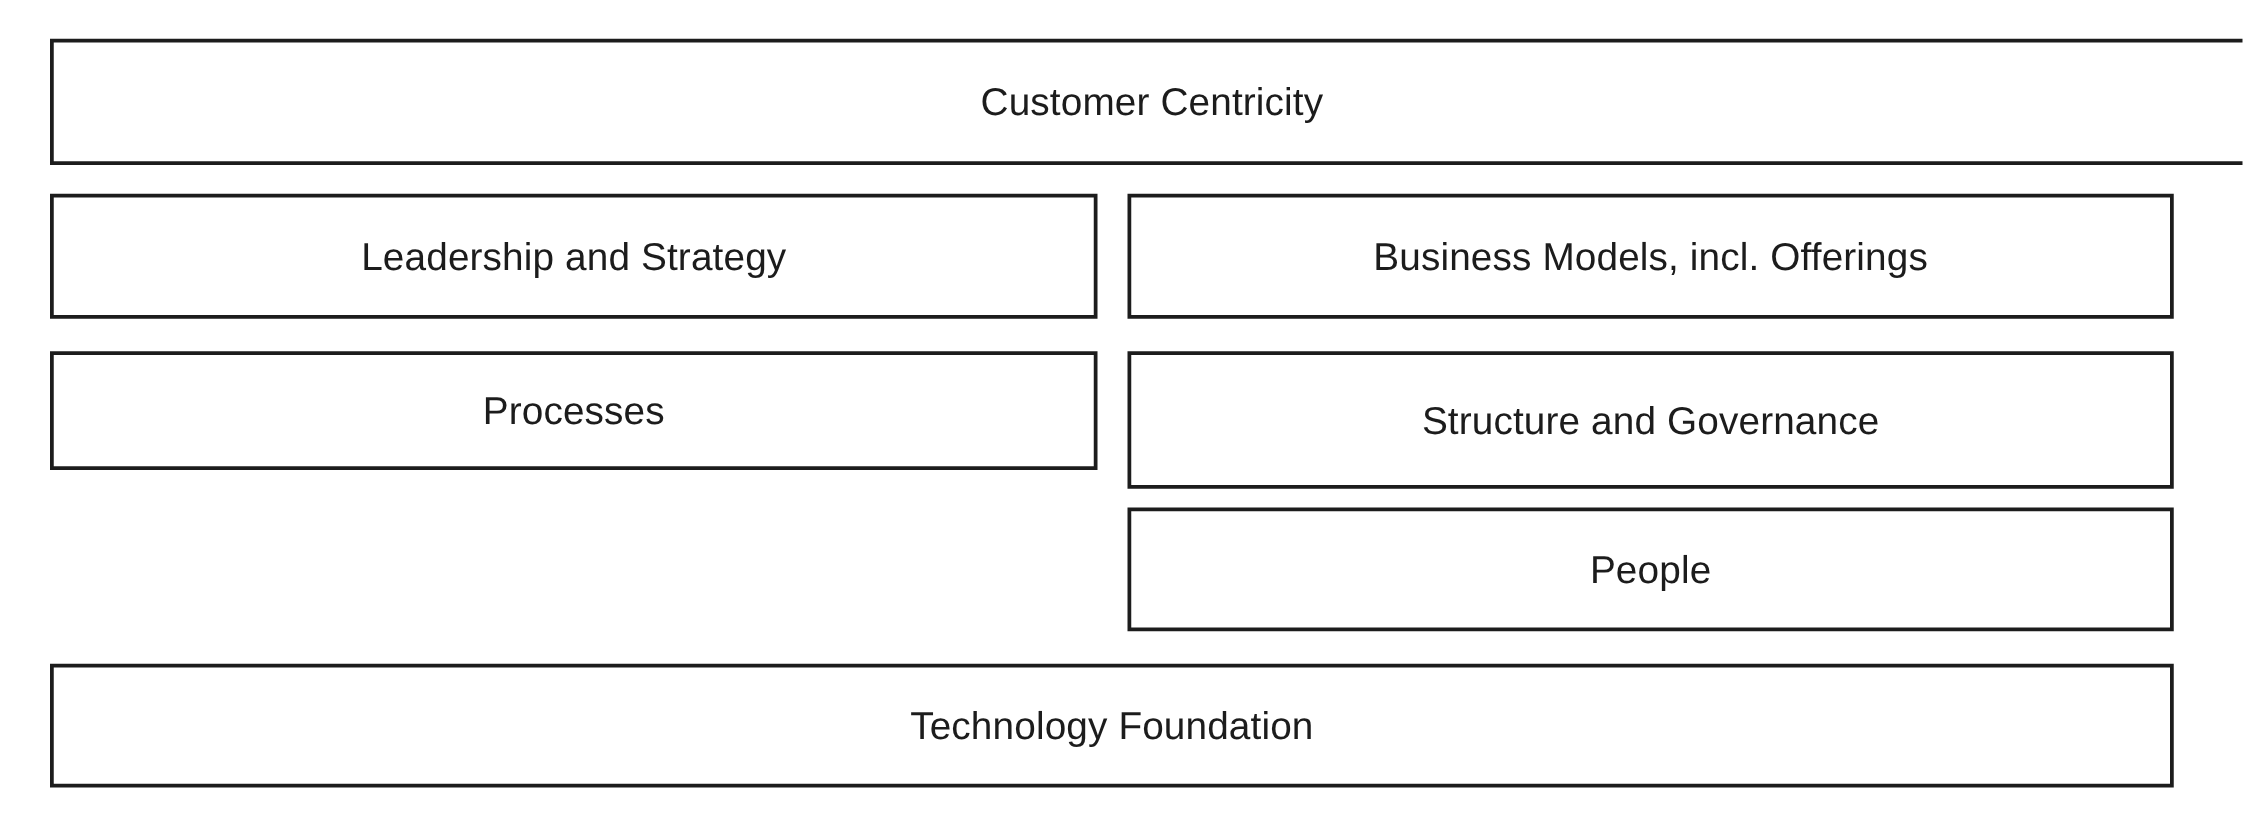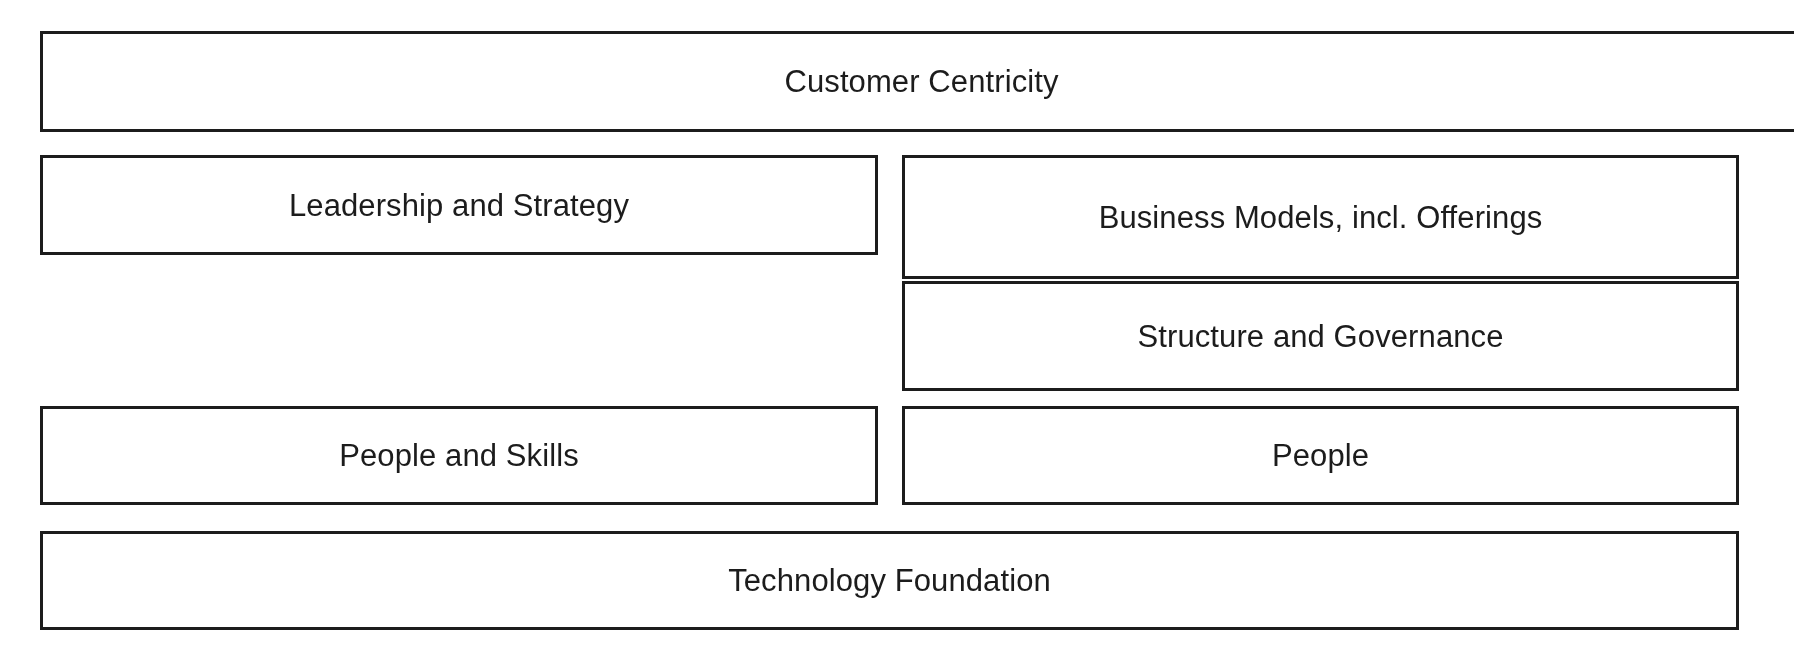--- a/index.html
+++ b/index.html
@@ -53,21 +53,21 @@
   .row2-left {
     left: 40px;
     top: 155px;
     width: 838px;
     height: 100px;
   }
   .row2-right {
     left: 902px;
     top: 155px;
     width: 837px;
-    height: 124px;
+    height: 100px;
   }
 
   
   .row3-left {
     left: 40px;
     top: 281px;
     width: 838px;
     height: 95px;
   }
   .row3-right {
@@ -109,28 +109,28 @@
   </div>
 
   <div class="layer row2-left">
     <span class="layer-label">Leadership and Strategy</span>
   </div>
 
   <div class="layer row2-right">
     <span class="layer-label">Business Models, incl. Offerings</span>
   </div>
 
+  <div class="layer row3-left">
+    <span class="layer-label">Processes</span>
+  </div>
 
   <div class="layer row3-right">
     <span class="layer-label">Structure and Governance</span>
   </div>
 
-  <div class="layer row4-left">
-    <span class="layer-label">People and Skills</span>
-  </div>
 
   <div class="layer row4-right">
     <span class="layer-label">People</span>
   </div>
 
   <div class="layer row-bottom">
     <span class="layer-label">Technology Foundation</span>
   </div>
 
 </div>

